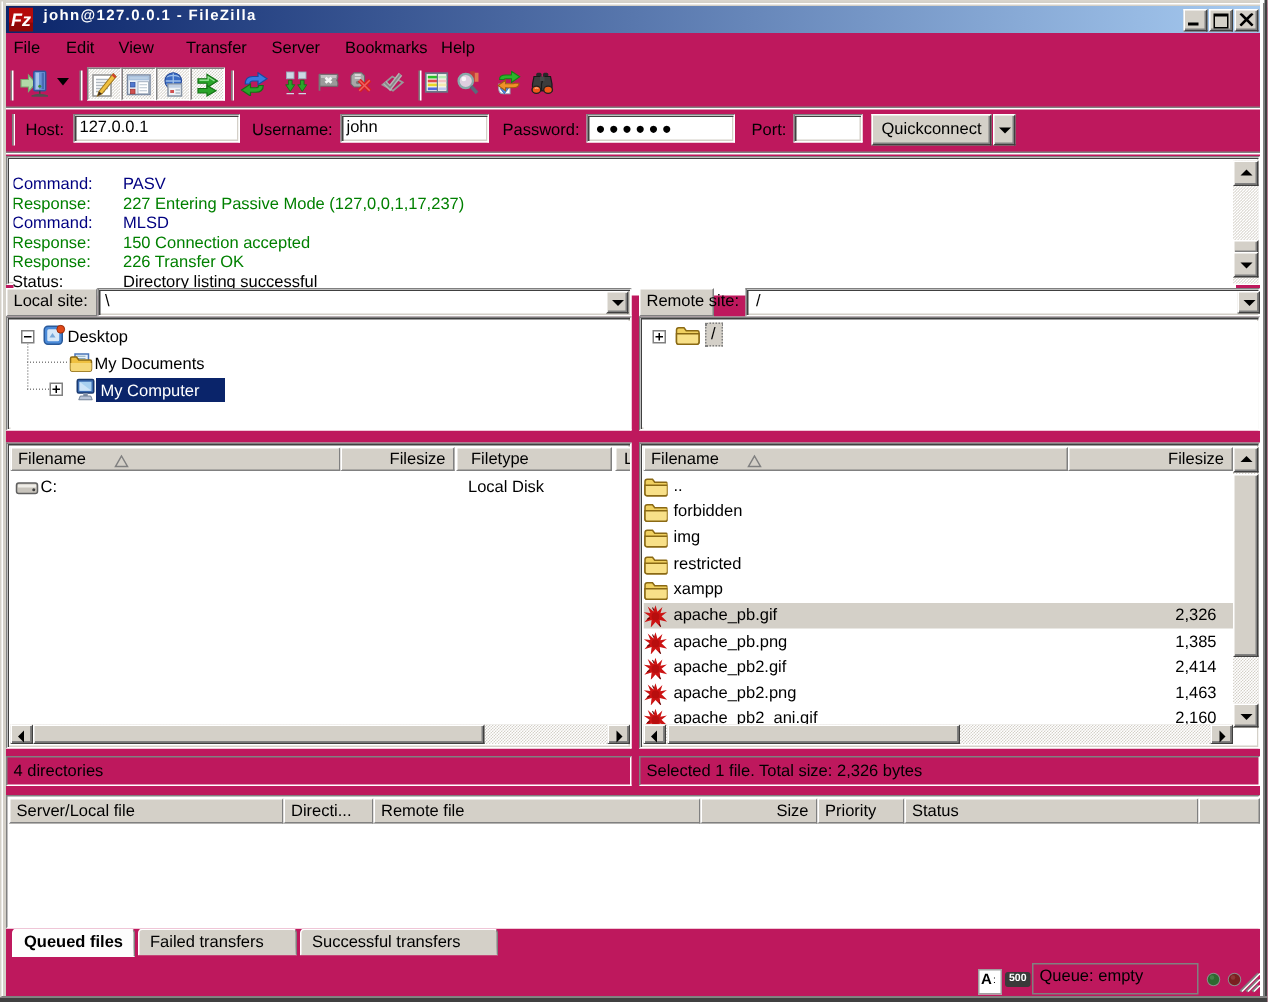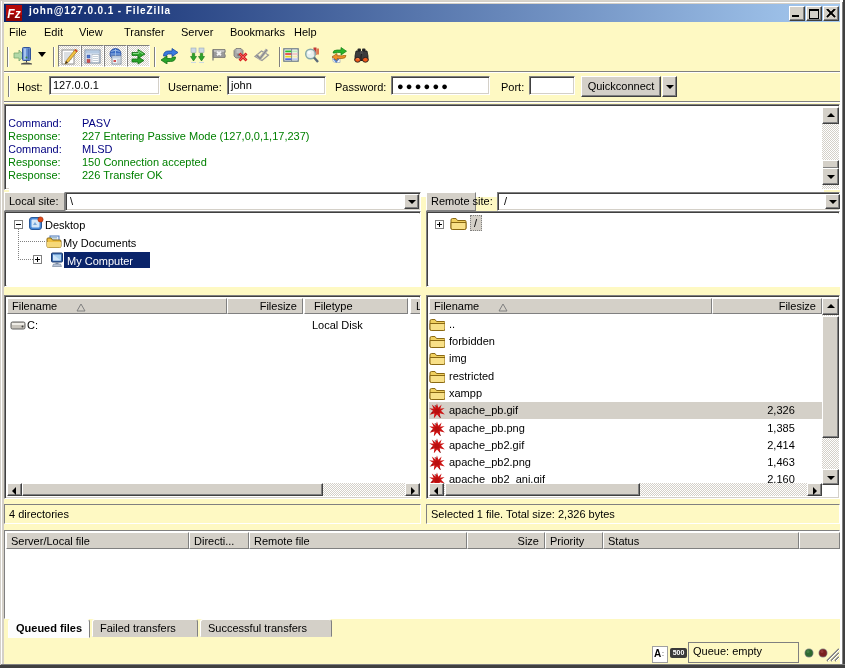--- a/index.html
+++ b/index.html
@@ -1,18 +1,18 @@
 <!DOCTYPE html>
 <html><head>
 <meta charset="utf-8">
 <style>
 html,body{margin:0;padding:0;}
 body{width:845px;height:668px;overflow:hidden;font-family:"Liberation Sans",sans-serif;font-size:11px;color:#000;}
 .a{position:absolute;}
-#win{position:relative;width:845px;height:668px;background:#fef9c3;}
+#win{position:relative;width:845px;height:668px;background:#be185d;}
 
 #bTop{left:0;top:0;width:845px;height:4px;background:#d4d0c8;border-top:1px solid #d8d4cc;}
 #bTop:after{content:"";position:absolute;left:1px;top:1px;width:843px;height:1px;background:#fff;}
 #bLeft{left:0;top:0;width:4px;height:668px;background:#d4d0c8;}
 #bLeft:after{content:"";position:absolute;left:1px;top:1px;width:1px;height:665px;background:#fff;}
 #bRight{right:0;top:0;width:5px;height:668px;background:#fff;}
 #bRight:after{content:"";position:absolute;right:0;top:0;width:2px;height:668px;background:#404040;}
 #bRight:before{content:"";position:absolute;right:2px;top:2px;width:1px;height:666px;background:#808080;}
 #bBot{left:0;bottom:0;width:845px;height:4px;background:#d4d0c8;}
 #bBot:after{content:"";position:absolute;left:0;bottom:0;width:845px;height:3px;background:#404040;}
@@ -38,21 +38,21 @@
 .c2{position:absolute;left:73px;}
 
 .sbtn{position:absolute;background:#d4d0c8;border:1px solid;border-color:#fff #404040 #404040 #fff;box-shadow:inset -1px -1px 0 #808080,inset 1px 1px 0 #d4d0c8;box-sizing:border-box;}
 .thumb{position:absolute;background:#d4d0c8;border:1px solid;border-color:#fff #404040 #404040 #fff;box-shadow:inset -1px -1px 0 #808080;box-sizing:border-box;}
 
 .exp{position:absolute;width:9px;height:9px;background:#fff;border:1px solid #808080;box-sizing:border-box;}
 .exp:before{content:"";position:absolute;left:1px;top:3px;width:5px;height:1px;background:#000;}
 .exp.plus:after{content:"";position:absolute;left:3px;top:1px;width:1px;height:5px;background:#000;}
 .trow{position:absolute;height:16px;line-height:16px;white-space:nowrap;}
 .frow{position:absolute;height:17px;line-height:17px;white-space:nowrap;left:0;}
-.fsz{position:absolute;text-align:center;}
+.fsz{position:absolute;text-align:right;}
 .dots-v{position:absolute;width:1px;background-image:linear-gradient(#808080 50%,transparent 50%);background-size:1px 2px;}
 .dots-h{position:absolute;height:1px;background-image:linear-gradient(90deg,#808080 50%,transparent 50%);background-size:2px 1px;}
 .tgl{width:23px;height:22px;border:1px solid;border-color:#808080 #fff #fff #808080;box-sizing:border-box;background-color:#fff;background-image:linear-gradient(45deg,#d4d0c8 25%,transparent 25%,transparent 75%,#d4d0c8 75%),linear-gradient(45deg,#d4d0c8 25%,transparent 25%,transparent 75%,#d4d0c8 75%);background-size:2px 2px;background-position:0 0,1px 1px;padding:2px 0 0 2px;}
 .tab{top:0;height:18px;background:#d4d0c8;border:1px solid;border-color:#fff #808080 #d4d0c8 #fff;border-radius:3px 3px 0 0;box-sizing:border-box;padding:2px 0 0 7px;}
 .activetab{background:#fdfdfd;height:19px;z-index:2;border-color:#fff #808080 #fdfdfd #fff;}
 .fic{position:absolute;left:0px;top:1px;width:16px;height:15px;}
 .fn{position:absolute;left:20px;}
 </style>
 </head>
 <body>
@@ -259,20 +259,24 @@
           <span class="c2">MLSD</span>
         </div>
       <div class="logln" style="color:#008000">
           <span class="c1">Response:</span>
           <span class="c2">150 Connection accepted</span>
         </div>
       <div class="logln" style="color:#008000">
           <span class="c1">Response:</span>
           <span class="c2">226 Transfer OK</span>
         </div>
+      <div class="logln" style="color:#000">
+          <span class="c1">Status:</span>
+          <span class="c2">Directory listing successful</span>
+        </div>
     </div>
     <div class="a dith" style="left:817px;top:2px;width:17px;height:82px"></div>
     <div class="sbtn" style="left:817px;top:2px;width:17px;height:17px">
         <div class="tri-u a" style="left:4px;top:5px"></div>
       </div>
     <div class="thumb" style="left:817px;top:55px;width:17px;height:9px"></div>
     <div class="sbtn" style="left:817px;top:63px;width:17px;height:17px">
         <div class="tri-d a" style="left:4px;top:6px"></div>
       </div>
   </div>

